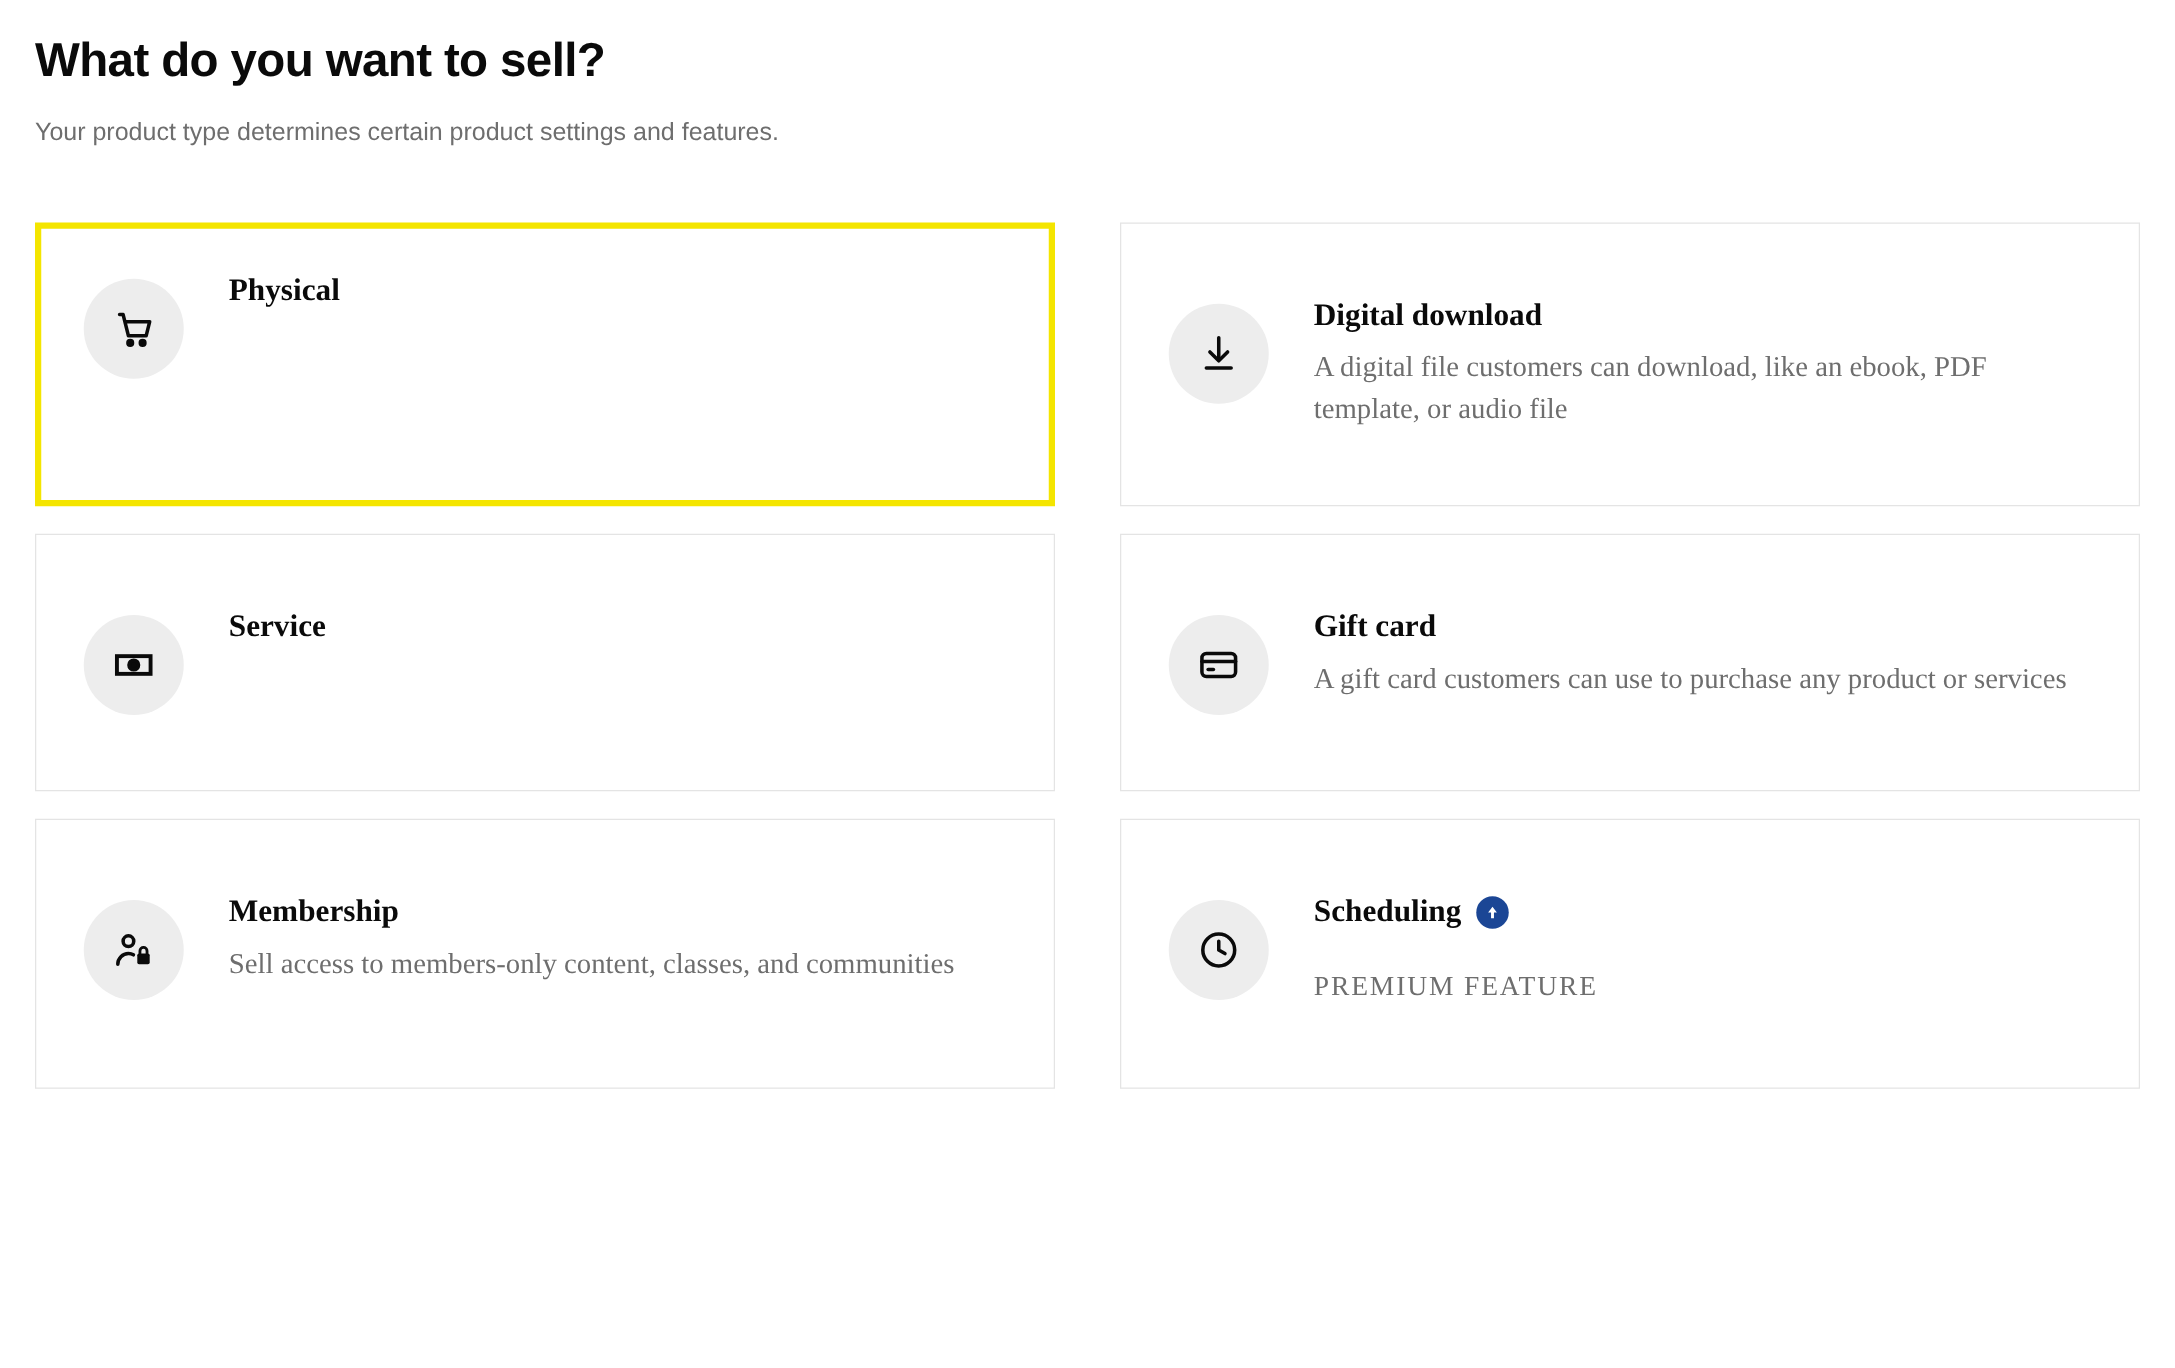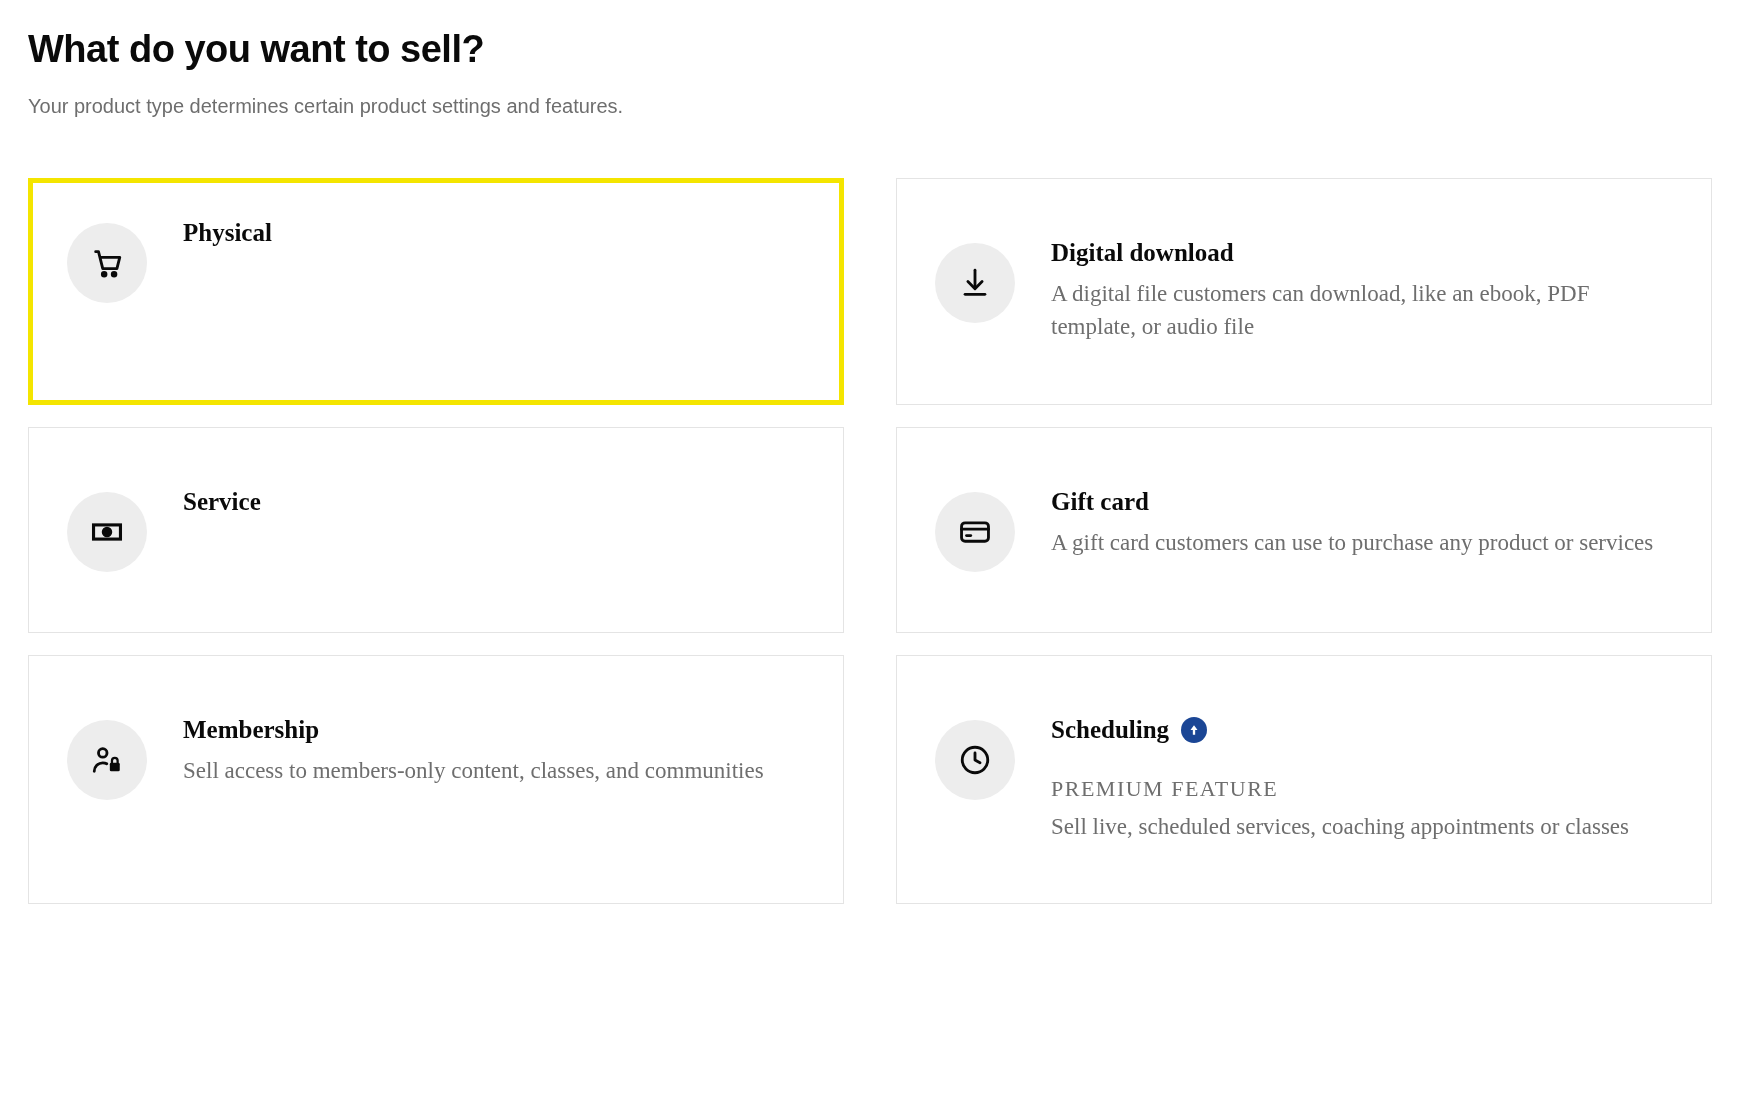--- a/index.html
+++ b/index.html
@@ -182,17 +182,16 @@
     <div class="card-content">
       <div class="card-title">
         <span>Scheduling</span>
         <span class="premium-badge">
           <svg viewBox="0 0 24 24" width="14" height="14" fill="#ffffff">
             <path d="M12 4l6 8h-4v8h-4v-8H6z"></path>
           </svg>
         </span>
       </div>
       <div class="premium-label">PREMIUM FEATURE</div>
-      <div class="card-desc">Sell live, scheduled services, coaching appointments or classes</div>
     </div>
   </div>
 
 </div>
 
 </body></html>

